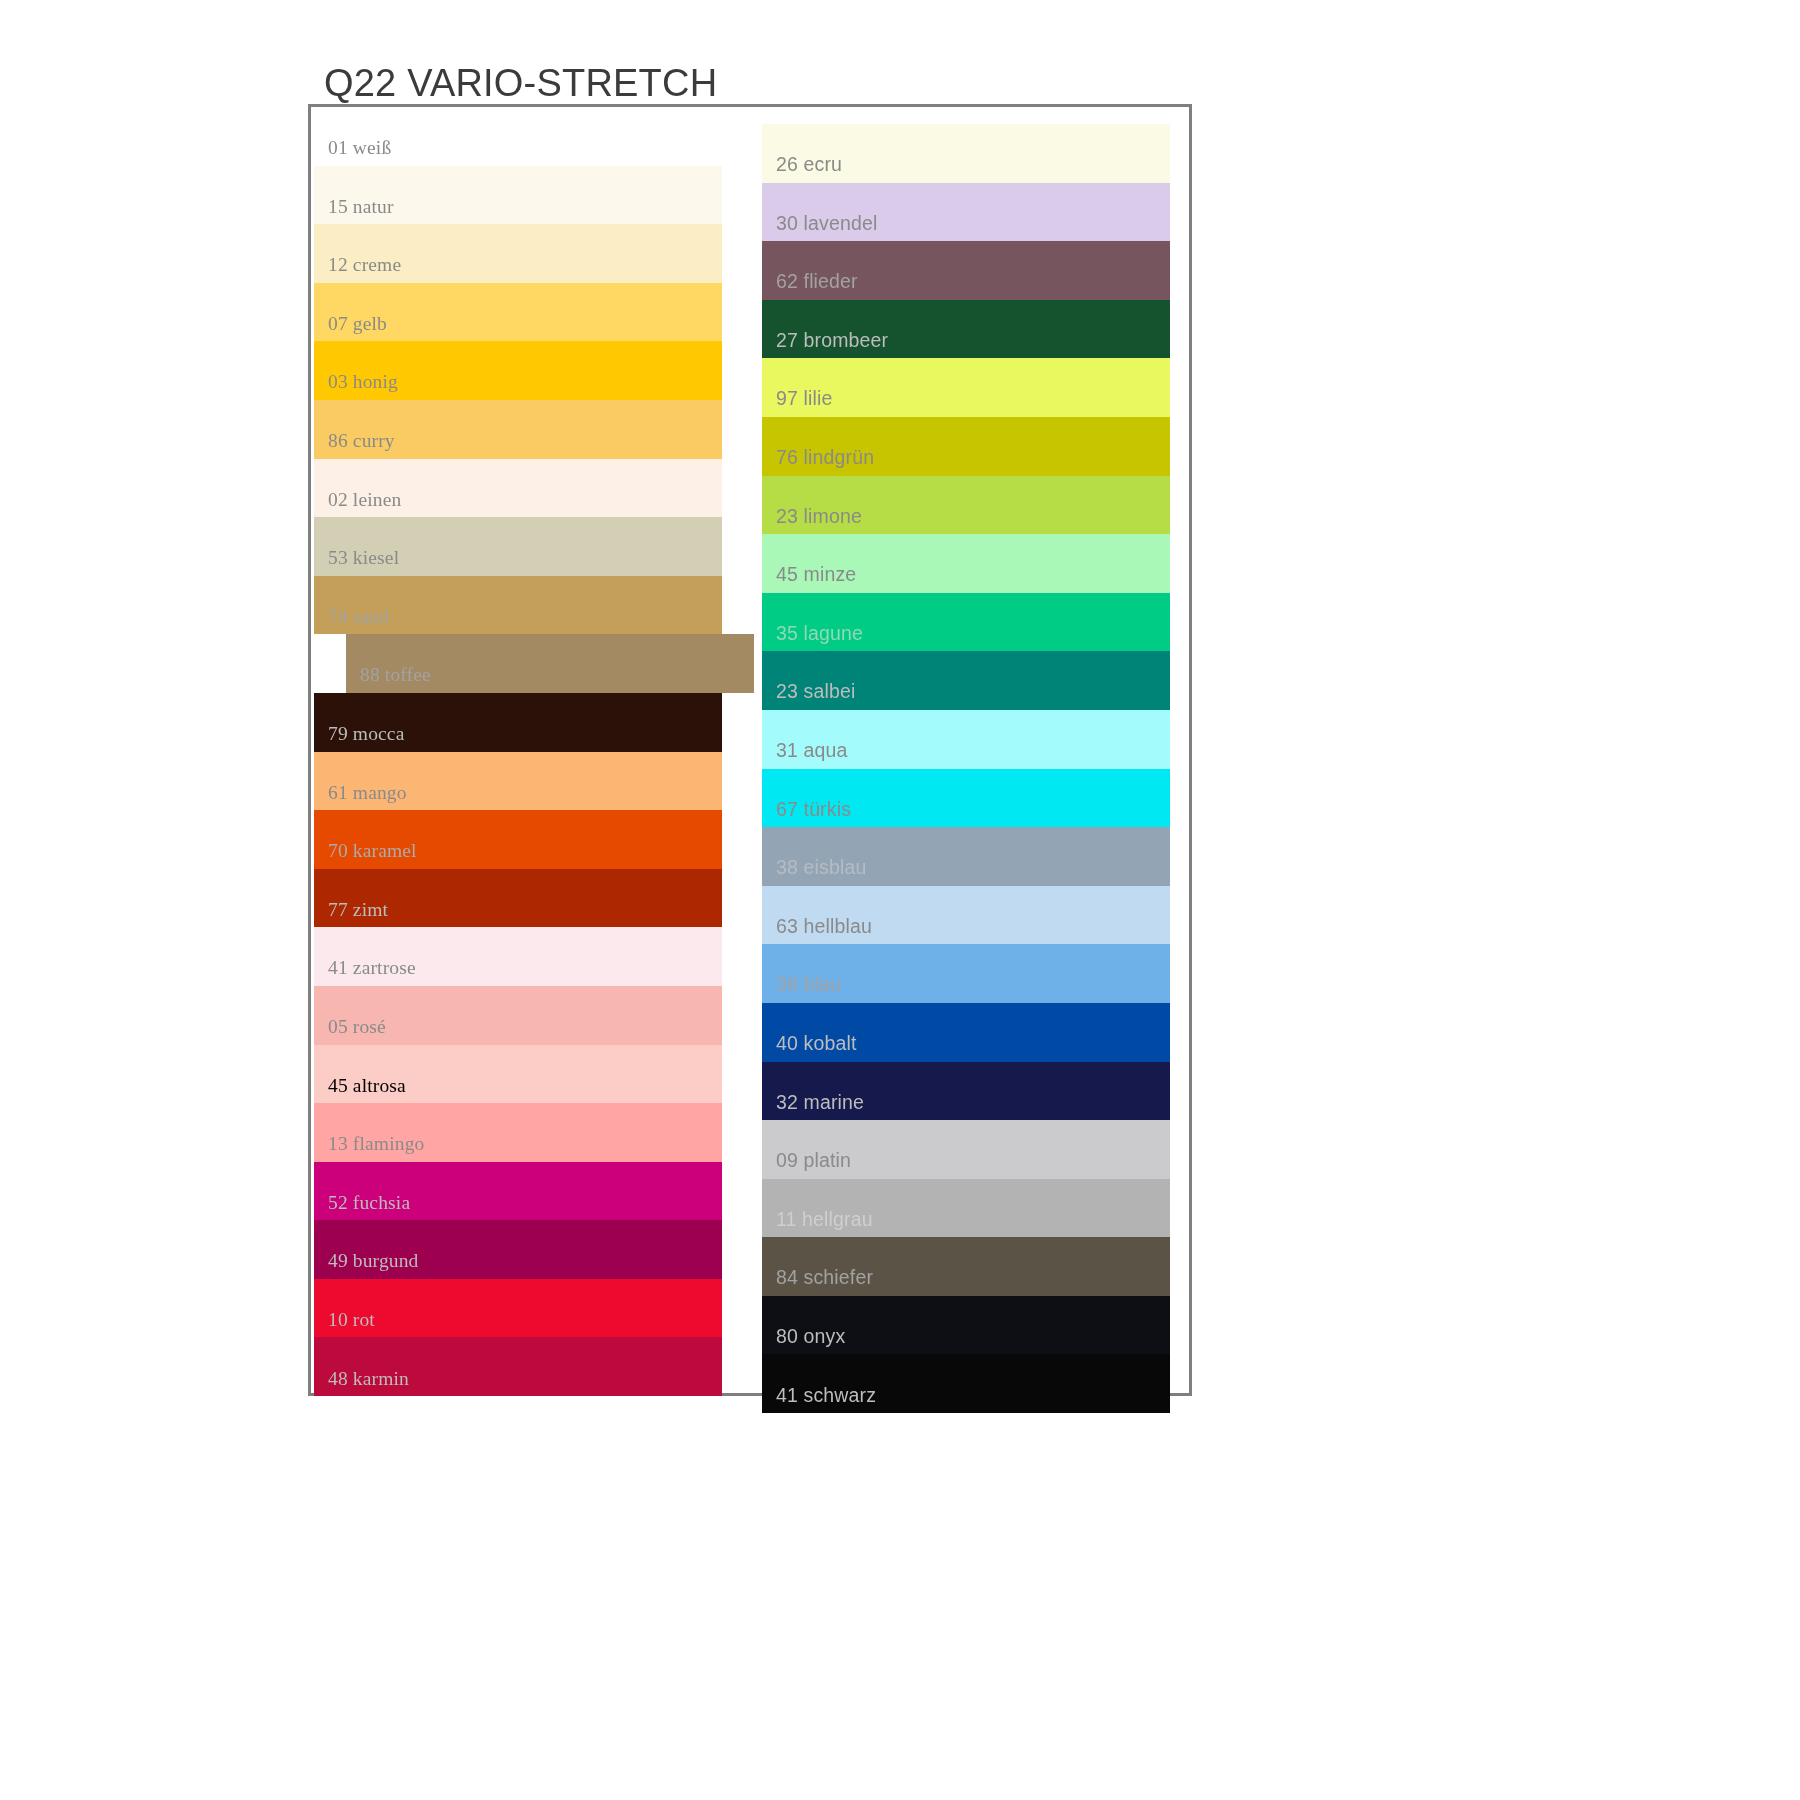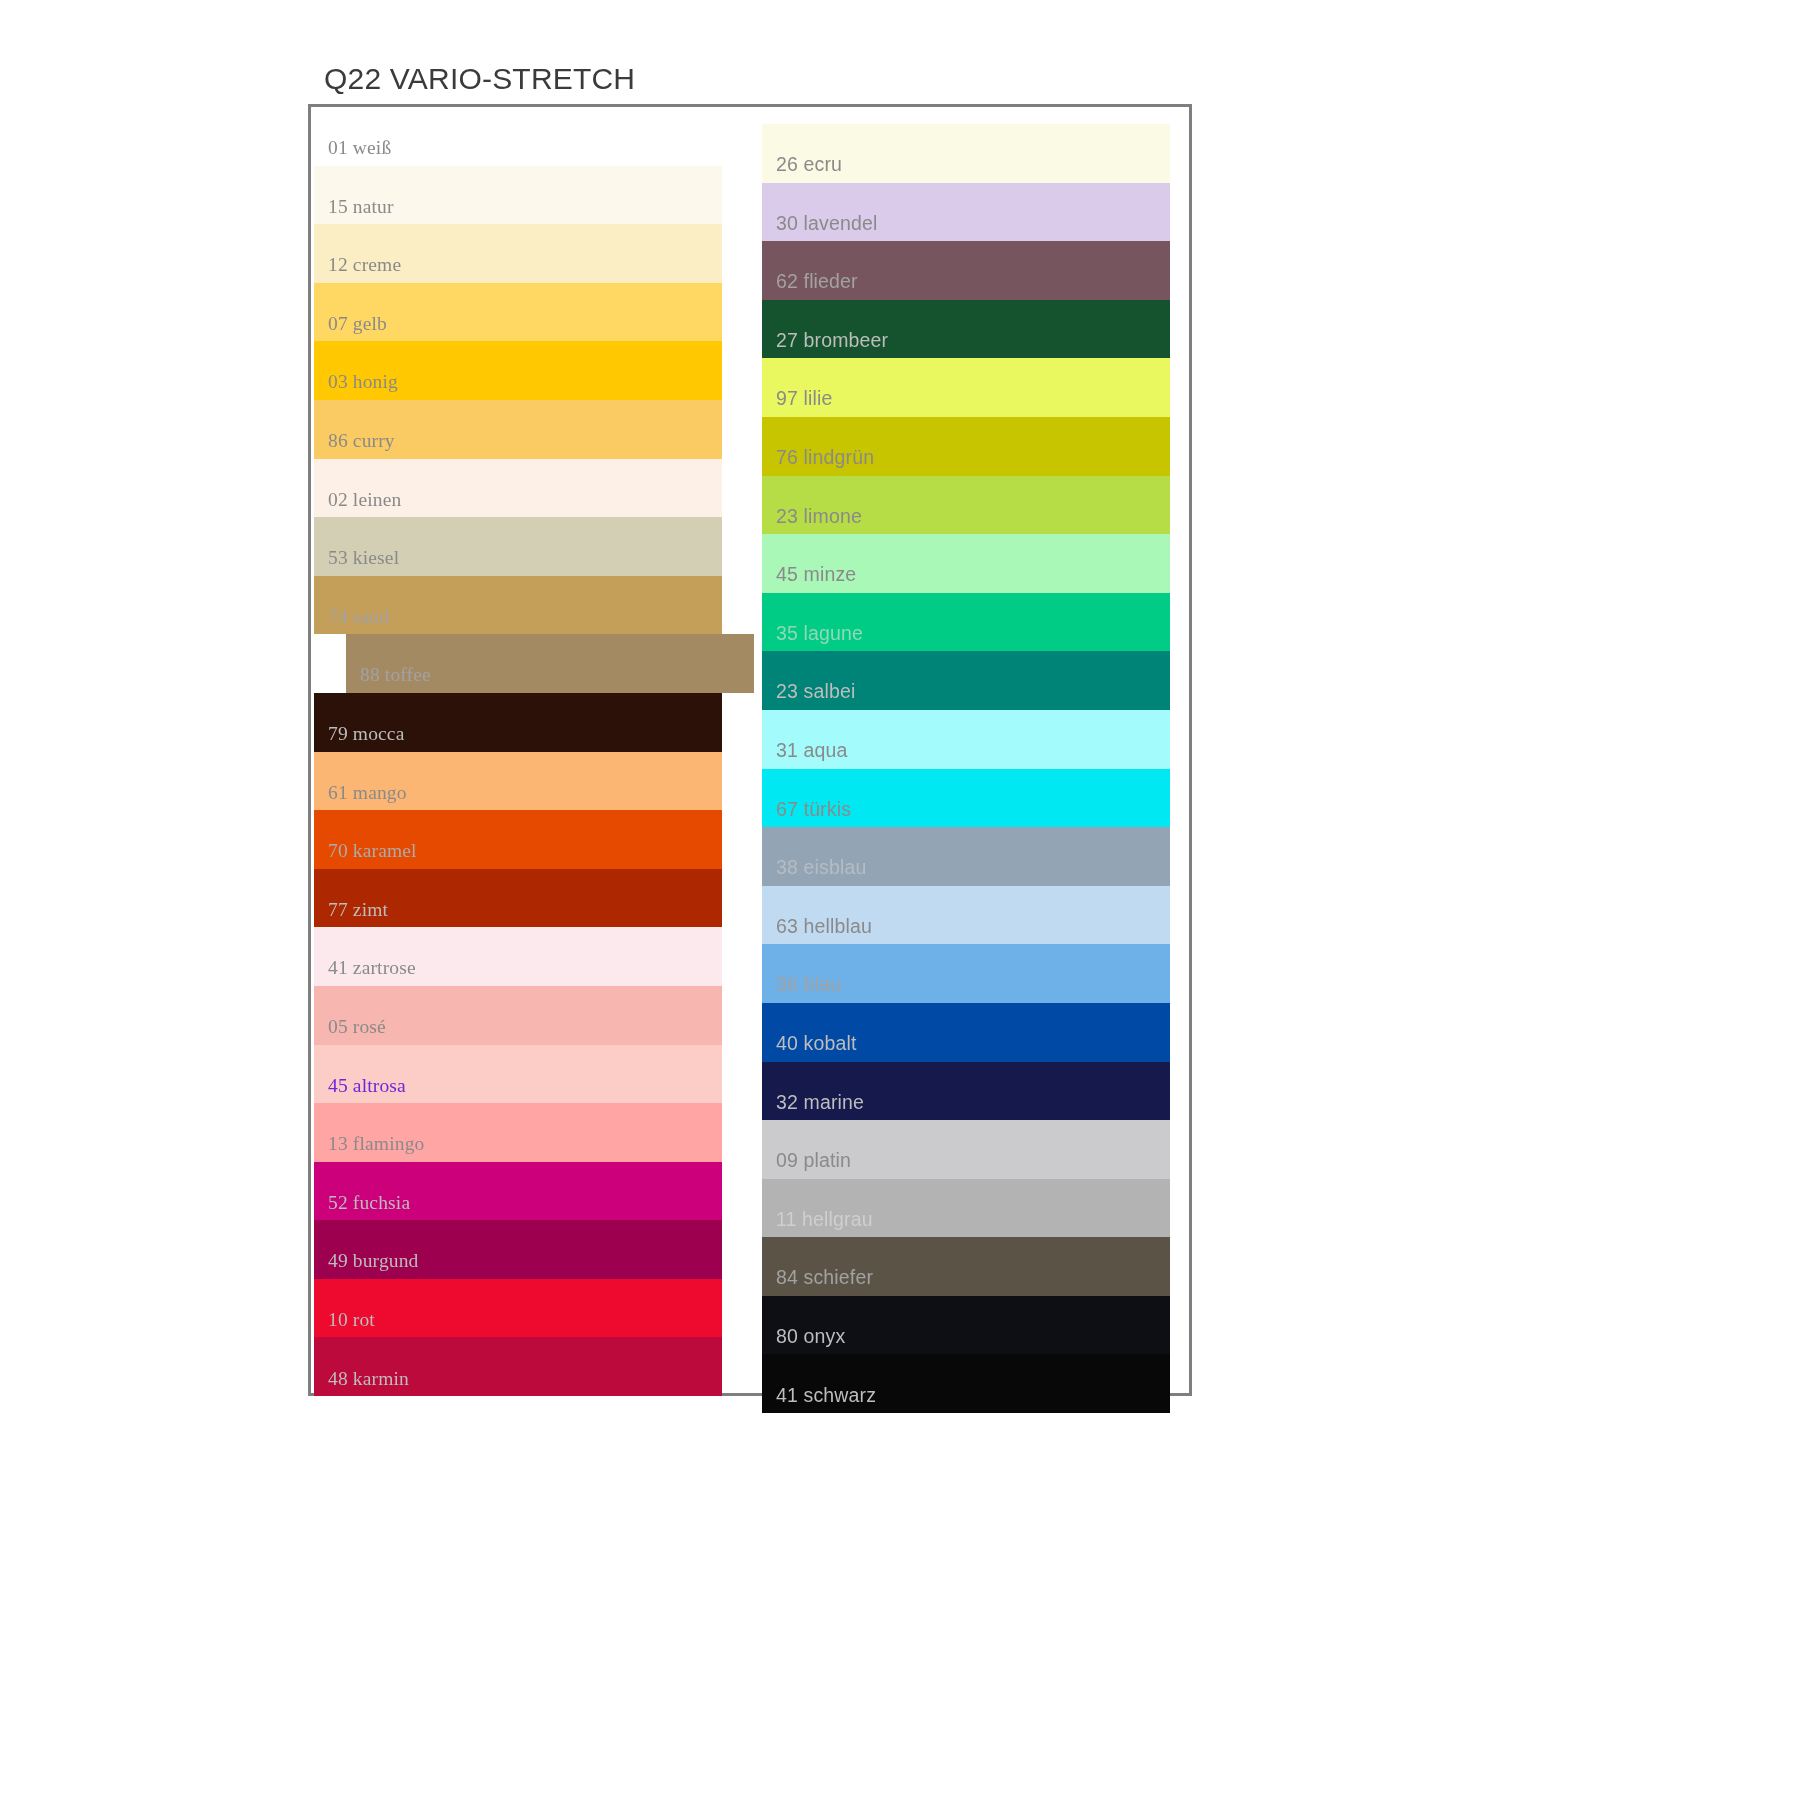--- a/index.html
+++ b/index.html
@@ -20,21 +20,21 @@
     width: 1800px;
     height: 1800px;
     background: #ffffff;
   }
 
   
   #card-title {
     position: absolute;
     left: 324px;
     top: 62px;
-    font-size: 30px;
+    font-size: 38px;
     font-weight: 400;
     color: #3b3b3b;
     letter-spacing: 0.2px;
     white-space: nowrap;
   }
 
   
   #swatch-frame {
     position: absolute;
     left: 308px;
@@ -127,21 +127,21 @@
         <div class="swatch-row" style="background: rgb(173, 40, 0);">
           <span class="swatch-label" style="color: rgb(189, 189, 189);">77 zimt</span>
         </div>
         <div class="swatch-row" style="background: rgb(251, 233, 237);">
           <span class="swatch-label" style="color: rgb(138, 138, 138);">41 zartrose</span>
         </div>
         <div class="swatch-row" style="background: rgb(247, 183, 176);">
           <span class="swatch-label" style="color: rgb(138, 138, 138);">05 rosé</span>
         </div>
         <div class="swatch-row" style="background: rgb(251, 205, 198);">
-          <span class="swatch-label" style="color: #6d28d9;">45 altrosa</span>
+          <span class="swatch-label" style="color: #000000;">45 altrosa</span>
         </div>
         <div class="swatch-row" style="background: rgb(255, 166, 164);">
           <span class="swatch-label" style="color: rgb(138, 138, 138);">13 flamingo</span>
         </div>
         <div class="swatch-row" style="background: rgb(204, 0, 123);">
           <span class="swatch-label" style="color: rgb(189, 189, 189);">52 fuchsia</span>
         </div>
         <div class="swatch-row" style="background: rgb(158, 0, 80);">
           <span class="swatch-label" style="color: rgb(189, 189, 189);">49 burgund</span>
         </div>

